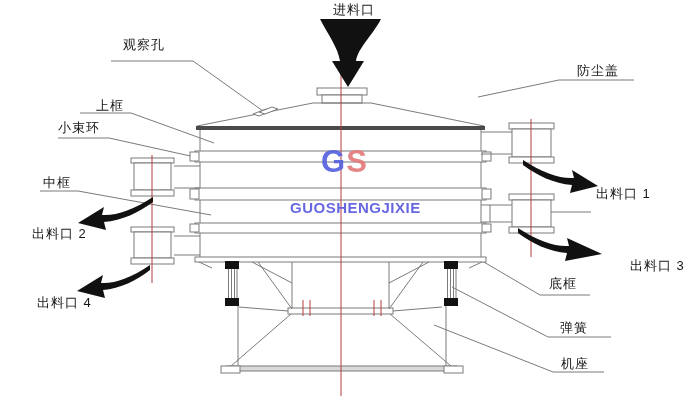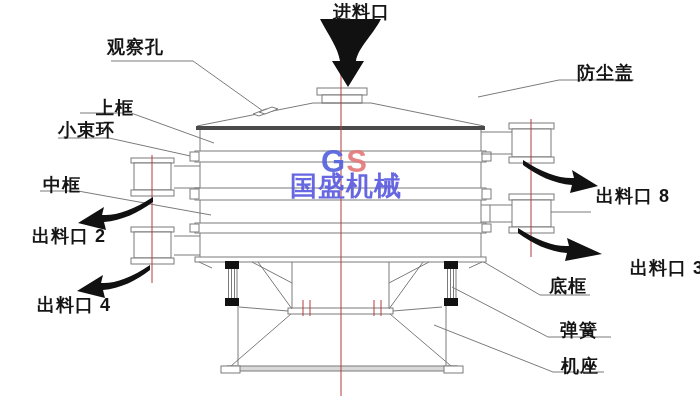--- a/index.html
+++ b/index.html
@@ -2,21 +2,21 @@
 <html><head>
 <meta charset="utf-8">
 <style>
   html,body{margin:0;padding:0;background:#fff;}
   .stage{
     position:relative;width:700px;height:400px;background:#ffffff;overflow:hidden;
     font-family:"Liberation Sans","DejaVu Sans",sans-serif;
   }
   .stage svg{position:absolute;left:0;top:0;z-index:1;}
   .lbl{
-    position:absolute;z-index:3;font-size:18px;font-weight:bold;color:#151515;
+    position:absolute;z-index:3;font-size:13px;font-weight:normal;color:#151515;
     white-space:nowrap;letter-spacing:1px;line-height:1;
   }
   .wm{position:absolute;z-index:2;left:0;top:0;width:700px;height:400px;pointer-events:none;opacity:.92;}
   .wm-gs{position:absolute;left:321px;top:146px;font-size:31px;font-weight:bold;letter-spacing:1px;line-height:1;}
   .wm-gs .g{color:#5663de;}
   .wm-gs .s{color:#e37a7a;}
   .wm-cn{position:absolute;left:290px;top:173px;font-size:27px;font-weight:bold;color:#5b5be0;letter-spacing:1px;line-height:1;}
   .wm-en{position:absolute;left:290px;top:200px;font-size:15px;font-weight:bold;color:#5b5be0;letter-spacing:.5px;line-height:1;}
 </style>
 </head>
@@ -149,29 +149,29 @@
       <path d="M320,19 H381 C372,36 358,48 356,61 L364,61 L348,87 L332,61 L340,61 C338,48 329,36 320,19 Z"></path>
       <path d="M523,160 C543,173 560,179 574,178 L572,170 L598,186 L570,193 L572,185 C554,184 537,175 523,165 Z"></path>
       <path d="M153,197 C133,210 116,216 102,215 L104,207 L78,223 L106,230 L104,222 C122,221 139,212 153,202 Z"></path>
       <path d="M518,228 C538,241 555,247 569,246 L567,238 L602,254 L565,261 L567,253 C549,252 532,243 518,233 Z"></path>
       <path d="M150,265 C131,278 114,284 101,283 L103,275 L77,291 L105,298 L103,290 C120,289 137,280 150,270 Z"></path>
     </g>
   </svg>
 
   <div class="wm">
     <div class="wm-gs"><span class="g">G</span><span class="s">S</span></div>
-    <div class="wm-cn">国盛机械</div>
+    <div class="wm-en">GUOSHENGJIXIE</div>
   </div>
 
   <div class="lbl" style="left:333px;top:3px;">进料口</div>
-  <div class="lbl" style="left:107px;top:38px;">观察孔</div>
+  <div class="lbl" style="left:123px;top:38px;">观察孔</div>
   <div class="lbl" style="left:577px;top:64px;">防尘盖</div>
   <div class="lbl" style="left:96px;top:99px;text-align:center;">上框</div>
   <div class="lbl" style="left:58px;top:121px;text-align:right;">小束环</div>
   <div class="lbl" style="left:43px;top:176px;">中框</div>
   <div class="lbl" style="left:32px;top:227px;text-align:right;">出料口 2</div>
   <div class="lbl" style="left:37px;top:296px;">出料口 4</div>
-  <div class="lbl" style="left:596px;top:187px;">出料口 8</div>
+  <div class="lbl" style="left:596px;top:187px;">出料口 1</div>
   <div class="lbl" style="left:594px;top:259px;margin-left:36px;">出料口 3</div>
   <div class="lbl" style="left:549px;top:277px;">底框</div>
   <div class="lbl" style="left:560px;top:321px;">弹簧</div>
   <div class="lbl" style="left:561px;top:357px;">机座</div>
 </div>
 
 </body></html>

